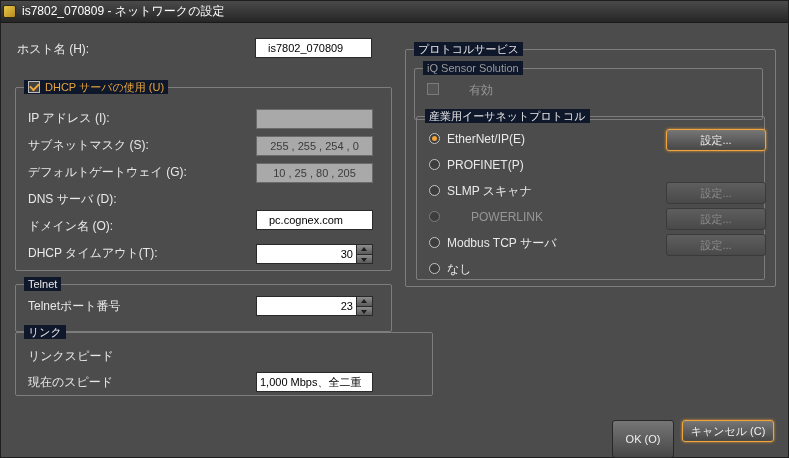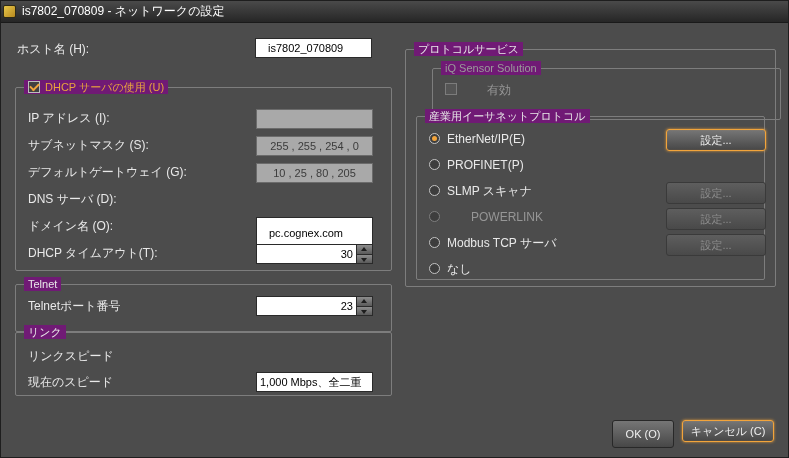--- a/index.html
+++ b/index.html
@@ -16,21 +16,21 @@
     display:flex;align-items:center;gap:6px;padding:0 2px;box-sizing:border-box;
   }
   .app-icon{width:13px;height:13px;border-radius:2px;border:1px solid #2e2a16;
     background:linear-gradient(135deg,#e8c84a,#b8891f);box-sizing:border-box;flex:0 0 auto;}
   .title{color:#ffffff;font-size:12px;white-space:nowrap;}
 
   .lbl{position:absolute;font-size:12px;color:#e9e9e9;white-space:nowrap;line-height:13px;}
   .lbl.dim{color:#969696;margin-left:24px;}
 
   .group{position:absolute;border:1px solid #7d7d7d;border-radius:2px;box-sizing:border-box;}
-  .legend{position:absolute;top:-8px;left:8px;background:#701a75;padding:0 4px;font-size:11px;
+  .legend{position:absolute;top:-8px;left:8px;background:#0f172a;padding:0 4px;font-size:11px;
     color:#e9e9e9;white-space:nowrap;display:flex;align-items:center;gap:5px;line-height:14px;justify-content:center;}
   .legend.dim{color:#9a9a9a;}
   .legend.amber{color:#e8a53d;}
 
   .field{
     position:absolute;background:#ffffff;border:1px solid #2a2a2a;box-sizing:border-box;
     font-size:11px;color:#000;padding:0 3px;display:flex;align-items:center;overflow:hidden;white-space:nowrap;
   }
   input.field{outline:none;padding-left:12px;}
   .field.gray{background:#a9a9a9;color:#3c3c3c;border-color:#6b6b6b;justify-content:center;}
@@ -100,21 +100,21 @@
     </div>
 
     <span class="lbl" style="left:12px;top:78px">デフォルトゲートウェイ (G):</span>
     <div class="field gray" style="left:240px;top:75px;width:117px;height:20px">
       <span>10 , 25 , 80 , 205</span>
     </div>
 
     <span class="lbl" style="left:12px;top:105px">DNS サーバ (D):</span>
 
     <span class="lbl" style="left:12px;top:132px">ドメイン名 (O):</span>
-    <input class="field" style="left: 240px; top: 129px; width: 117px; height: 32px;" value="pc.cognex.com">
+    <input class="field" style="left: 240px; top: 122px; width: 117px; height: 20px;" value="pc.cognex.com">
 
     <span class="lbl" style="left:12px;top:159px">DHCP タイムアウト(T):</span>
     <div class="field" style="left:240px;top:156px;width:117px;height:20px">
       <span class="val-right">30</span>
       <span class="spinner">
         <span class="spin-btn up"></span>
         <span class="spin-btn down"></span>
       </span>
     </div>
   </div>
@@ -126,37 +126,37 @@
     <span class="lbl" style="left:12px;top:15px">Telnetポート番号</span>
     <div class="field" style="left:240px;top:11px;width:117px;height:20px">
       <span class="val-right">23</span>
       <span class="spinner">
         <span class="spin-btn up"></span>
         <span class="spin-btn down"></span>
       </span>
     </div>
   </div>
 
-  <div class="group" style="left:14px;top:331px;width:377px;height:64px">
+  <div class="group" style="left:14px;top:331px;width:418px;height:64px">
     <div class="legend">
       <span>リンク</span>
     </div>
     <span class="lbl" style="left:12px;top:17px">リンクスピード</span>
     <span class="lbl" style="left:12px;top:43px">現在のスピード</span>
     <div class="field" style="left:240px;top:39px;width:117px;height:20px">
       <span>1,000 Mbps、全二重</span>
     </div>
   </div>
 
   <div class="group" style="left:404px;top:48px;width:371px;height:238px">
     <div class="legend">
       <span>プロトコルサービス</span>
     </div>
 
-    <div class="group" style="left:26px;top:18px;width:349px;height:52px">
+    <div class="group" style="left:8px;top:18px;width:349px;height:52px">
       <div class="legend dim">
         <span>iQ Sensor Solution</span>
       </div>
       <span class="check disabled abs" style="left:12px;top:14px"></span>
       <span class="lbl dim" style="left:30px;top:15px">有効</span>
     </div>
 
     <div class="group" style="left:10px;top:66px;width:349px;height:164px">
       <div class="legend">
         <span>産業用イーサネットプロトコル</span>
@@ -179,16 +179,16 @@
 
       <span class="radio" style="left:12px;top:120px"></span>
       <span class="lbl" style="left:30px;top:120px">Modbus TCP サーバ</span>
       <div class="btn disabled" style="left:249px;top:117px;width:100px;height:22px">設定...</div>
 
       <span class="radio" style="left:12px;top:146px"></span>
       <span class="lbl" style="left:30px;top:146px">なし</span>
     </div>
   </div>
 
-  <div class="btn" style="left:611px;top:419px;width:62px;height:28px">OK (O)</div>
+  <div class="btn" style="left:611px;top:419px;width:62px;height:38px">OK (O)</div>
   <div class="btn hl" style="left:681px;top:419px;width:92px;height:22px">キャンセル (C)</div>
 
 </div>
 
 </body></html>

